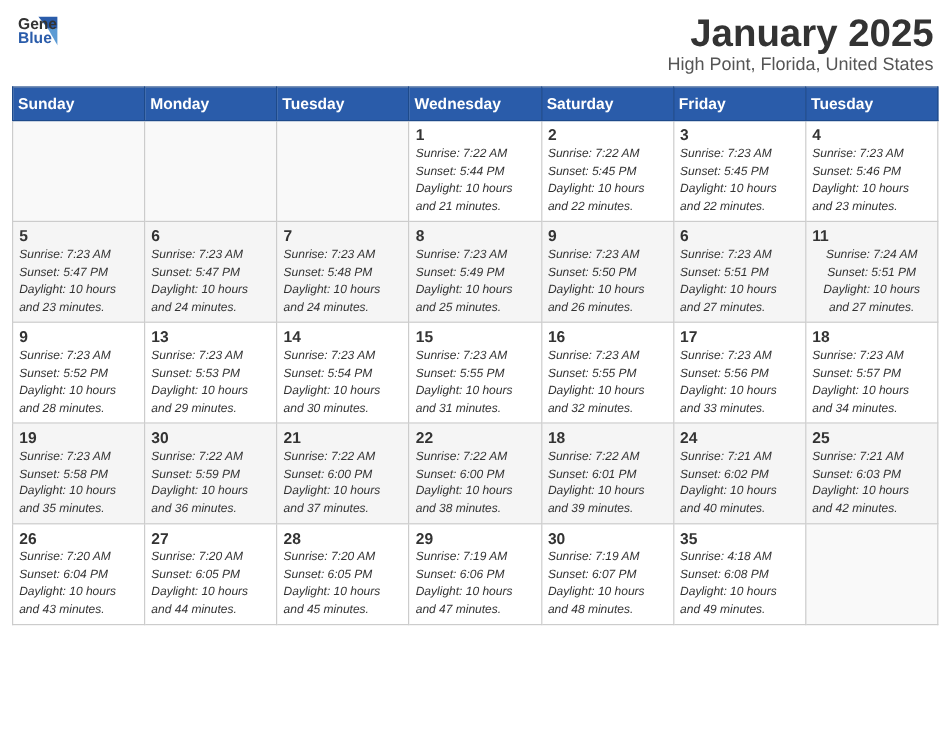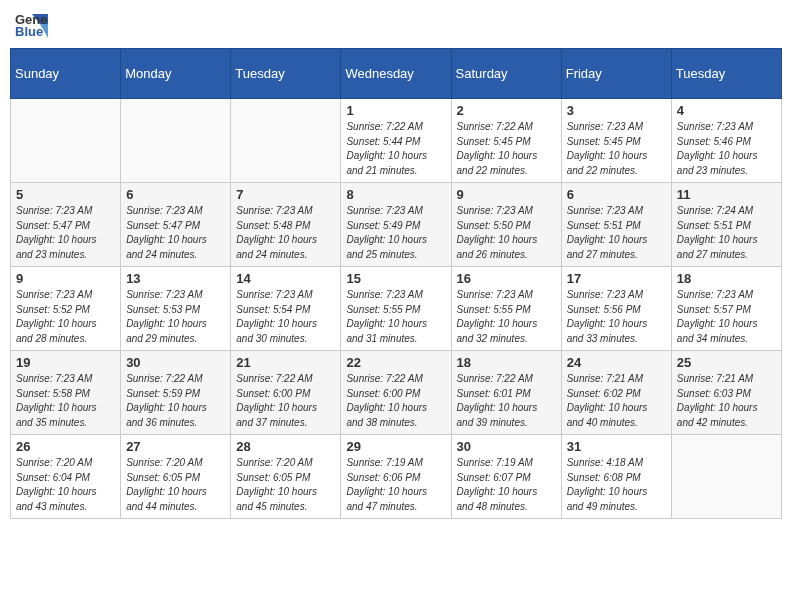--- a/index.html
+++ b/index.html
@@ -42,22 +42,22 @@
     }
     .calendar {
       width: 100%;
       border-collapse: collapse;
       border: 1px solid #ccc;
     }
     .calendar th {
       background-color: #2a5caa;
       color: #fff;
       font-size: 13px;
-      font-weight: normal;
-      padding: 17px 4px;
+      font-weight: bold;
+      padding: 6px 4px;
       text-align: left;
       border: 1px solid #1e4a8a;
     }
     .calendar td {
       vertical-align: top;
       border: 1px solid #ccc;
       padding: 4px 5px;
       width: calc(100% / 7);
       min-height: 80px;
       font-size: 10.5px;
@@ -94,20 +94,24 @@
     <div class="logo-row">
       <svg width="34" height="28" viewBox="0 0 34 28">
         <rect x="0" y="0" width="34" height="28" fill="white"></rect>
         <polygon points="18,4 34,4 34,14 26,14" fill="#2a5caa"></polygon>
         <polygon points="26,14 34,14 34,28" fill="#5b9ad4"></polygon>
         <text x="1" y="14" font-size="13" font-weight="bold" fill="#333" font-family="Arial">General</text>
         <text x="1" y="26" font-size="13" font-weight="bold" fill="#2a5caa" font-family="Arial">Blue</text>
       </svg>
     </div>
   </div>
+  <div class="title-block">
+    <div class="month-title">January 2025</div>
+    <div class="location">High Point, Florida, United States</div>
+  </div>
 </div>
 
 <table class="calendar">
   <thead>
     <tr>
     <th>Sunday</th>
         <th>Monday</th>
         <th>Tuesday</th>
         <th>Wednesday</th>
         <th>Saturday</th>
@@ -187,21 +191,21 @@
         </td>
         <td>
           <span class="day-num">6</span>
           <div class="day-info" style="white-space: pre-line;">Sunrise: 7:23 AM
 Sunset: 5:51 PM
 Daylight: 10 hours
 and 27 minutes.</div>
         </td>
         <td>
           <span class="day-num">11</span>
-          <div class="day-info" style="white-space: pre-line;">Sunrise: 7:24 AM
+          <div class="day-info" style="white-space: pre-line; text-align: center;">Sunrise: 7:24 AM
 Sunset: 5:51 PM
 Daylight: 10 hours
 and 27 minutes.</div>
         </td>
       </tr>
       <tr>
         <td>
           <span class="day-num">9</span>
           <div class="day-info" style="white-space: pre-line;">Sunrise: 7:23 AM
 Sunset: 5:52 PM
@@ -332,21 +336,21 @@
 and 47 minutes.</div>
         </td>
         <td>
           <span class="day-num">30</span>
           <div class="day-info" style="white-space: pre-line;">Sunrise: 7:19 AM
 Sunset: 6:07 PM
 Daylight: 10 hours
 and 48 minutes.</div>
         </td>
         <td>
-          <span class="day-num">31</span>
+          <span class="day-num">35</span>
           <div class="day-info" style="white-space: pre-line;">Sunrise: 4:18 AM
 Sunset: 6:08 PM
 Daylight: 10 hours
 and 49 minutes.</div>
         </td>
         <td class="empty-cell"></td>
       </tr>
     </tbody>
 </table>
 

